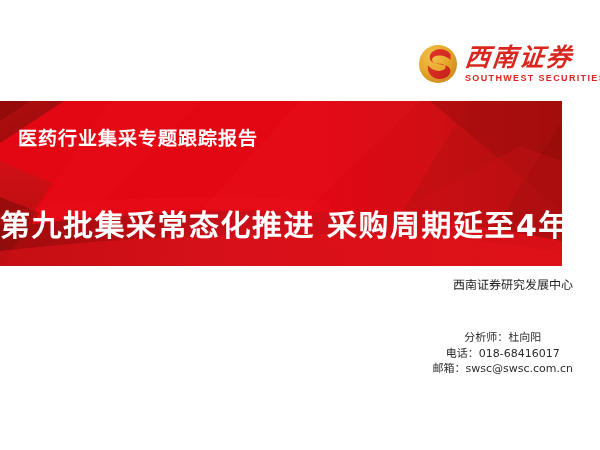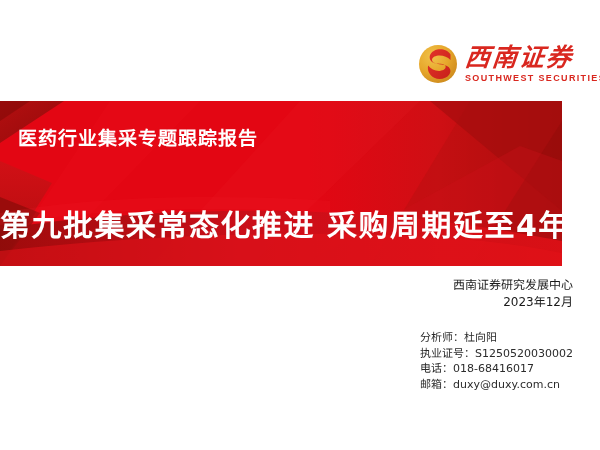--- a/index.html
+++ b/index.html
@@ -136,21 +136,21 @@
     font-weight: 400;
     line-height: 17px;
     white-space: nowrap;
     font-family: "DejaVu Sans", "Liberation Sans", sans-serif;
   }
 
   #contact-block {
     position: absolute;
     right: 27px;
     top: 330px;
-    text-align: left;
+    text-align: center;
     color: #2b2b2b;
   }
   .contact-line {
     font-size: 11px;
     font-weight: 400;
     line-height: 15.5px;
     white-space: nowrap;
     font-family: "DejaVu Sans", "Liberation Sans", sans-serif;
   }
 </style>
@@ -247,23 +247,21 @@
     </svg>
 
     <div id="banner-text">
       <div id="banner-subtitle">医药行业集采专题跟踪报告</div>
       <div id="banner-title">第九批集采常态化推进  采购周期延至4年</div>
     </div>
   </div>
 
   <div id="org-block">
     <div class="org-line">西南证券研究发展中心</div>
-    <div class="org-line">2023年12月</div>
   </div>
 
   <div id="contact-block">
     <div class="contact-line">分析师：杜向阳</div>
-    <div class="contact-line">执业证号：S1250520030002</div>
     <div class="contact-line">电话：018-68416017</div>
-    <div class="contact-line">邮箱：duxy@duxy.com.cn</div>
+    <div class="contact-line">邮箱：swsc@swsc.com.cn</div>
   </div>
 
 </div>
 
 </body></html>

